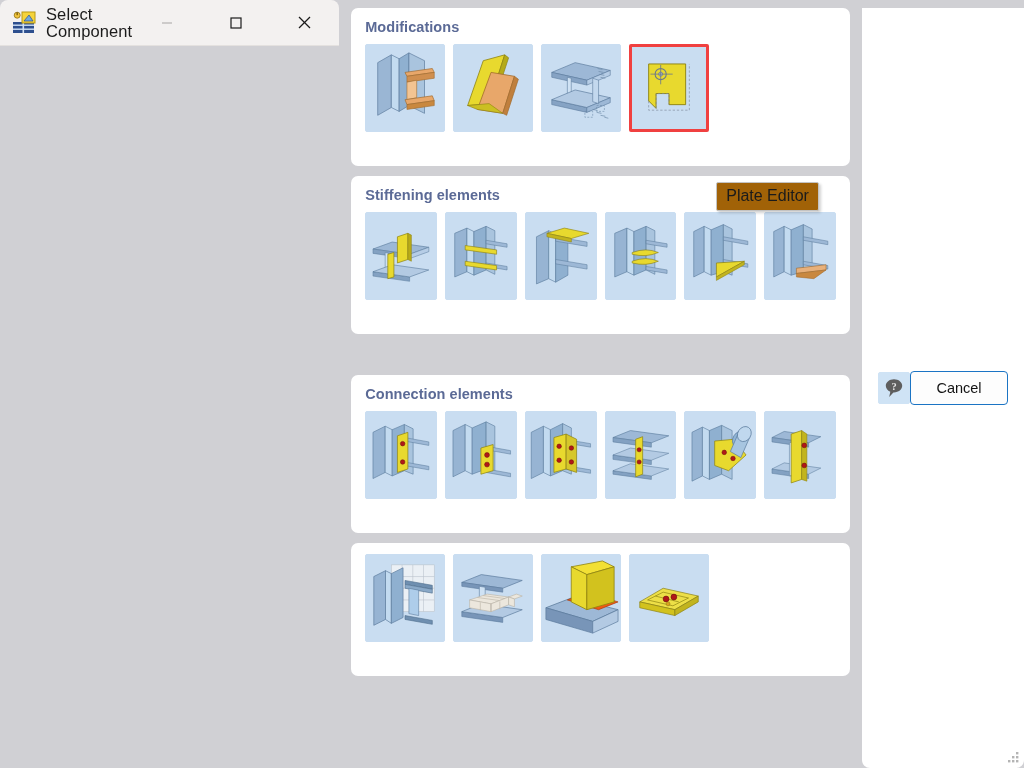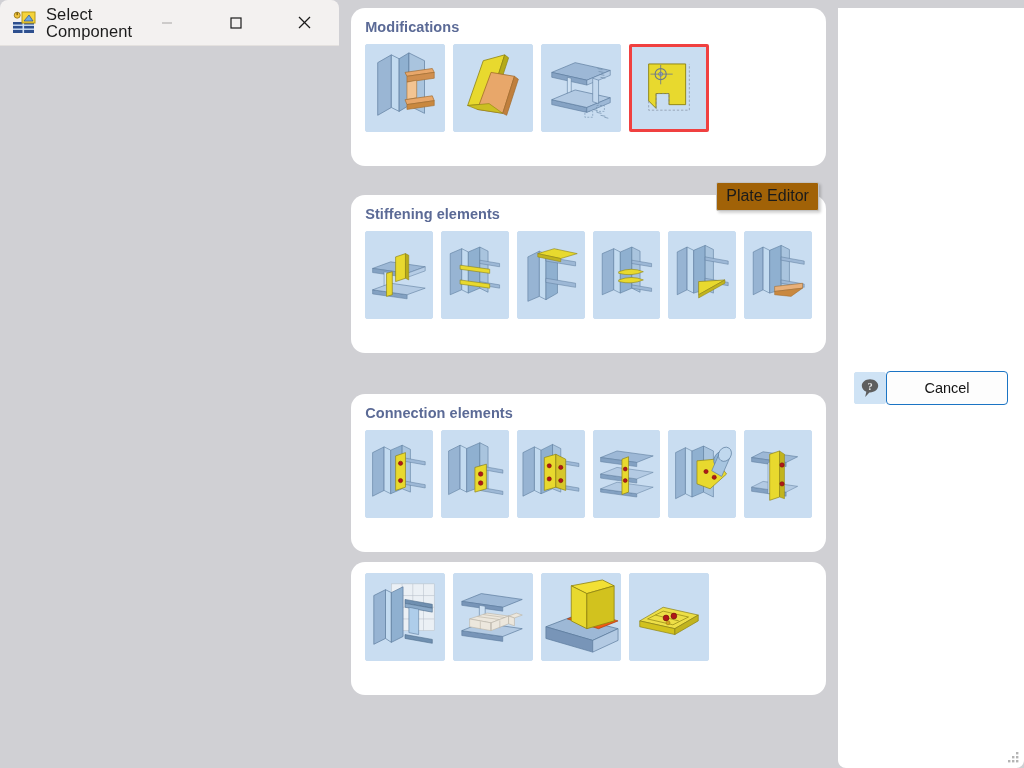--- a/index.html
+++ b/index.html
@@ -50,21 +50,21 @@
     flex: 1 1 auto;
     background: #d0d0d4;
     padding: 8px 12px 0 12px;
     display: flex; flex-direction: column;
     gap: 10px;
     overflow: hidden;
   }
 
   .group {
     background: #ffffff;
-    border-radius: 14px;
+    border-radius: 7px;
     padding: 11px 14px 14px 14px;
     position: relative;
   }
   .group-title {
     font-size: 14.5px;
     font-weight: bold;
     color: #5b6a96;
     margin-bottom: 9px;
     letter-spacing: .05px;
   }
@@ -80,21 +80,21 @@
     cursor: pointer;
   }
   .tile.selected {
     border: 3px solid #f04040;
     background: #c9ddf1;
   }
   .tile svg { display: block; width: 100%; height: 100%; }
 
   
   .group.g-mod   { padding-bottom: 34px; }
-  .group.g-stiff { padding-bottom: 34px; margin-top: 19px; }
+  .group.g-stiff { padding-bottom: 34px; }
   .group.g-conn  { padding-bottom: 34px; margin-top: 31px; }
   .group.g-other { padding-bottom: 34px; }
 
   
   .tooltip {
     position: absolute;
     left: 365px; top: 174px;
     background: #a16207;
     border: 1px solid #c3c3c3;
     border-radius: 2px;
@@ -119,21 +119,21 @@
   }
   .help-btn {
     width: 32px; height: 32px;
     background: #cfe3f5;
     display: flex; align-items: center; justify-content: center;
     border-radius: 2px; cursor: pointer;
     border: 1px solid #cfe3f5;
   }
   .cancel-btn {
     margin-left: auto;
-    width: 122px; height: 34px;
+    width: 98px; height: 34px;
     background: #fdfdfd;
     border: 1px solid #1b74c4;
     border-radius: 4px;
     font-family: "Liberation Sans", sans-serif;
     font-size: 14.5px;
     color: #131313;
     cursor: pointer;
     display: flex; align-items: center; justify-content: center;
   }
   .resize-grip {

